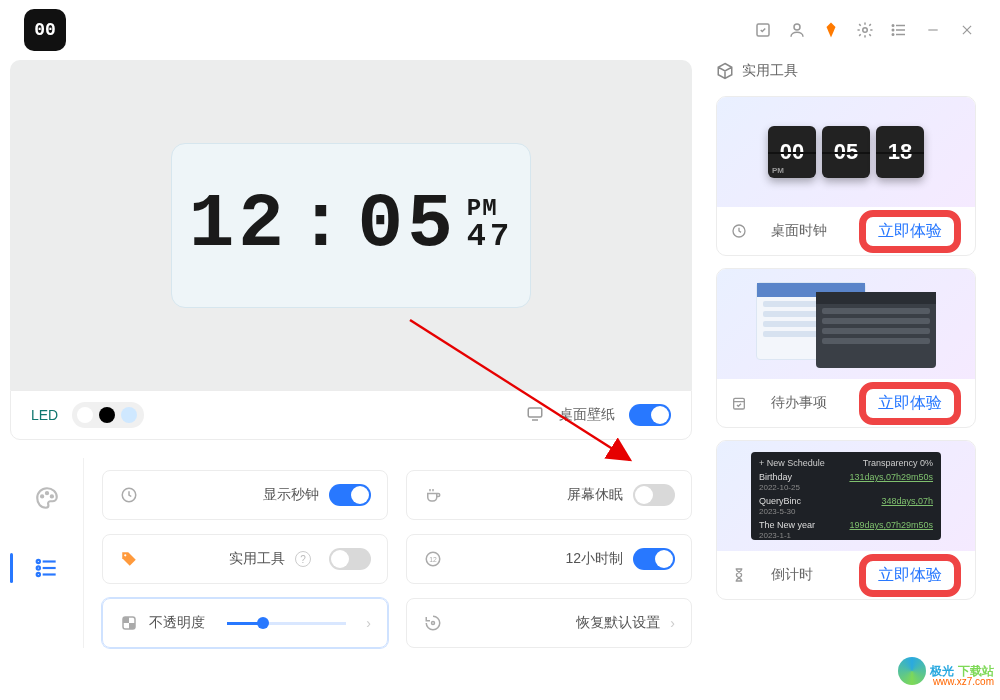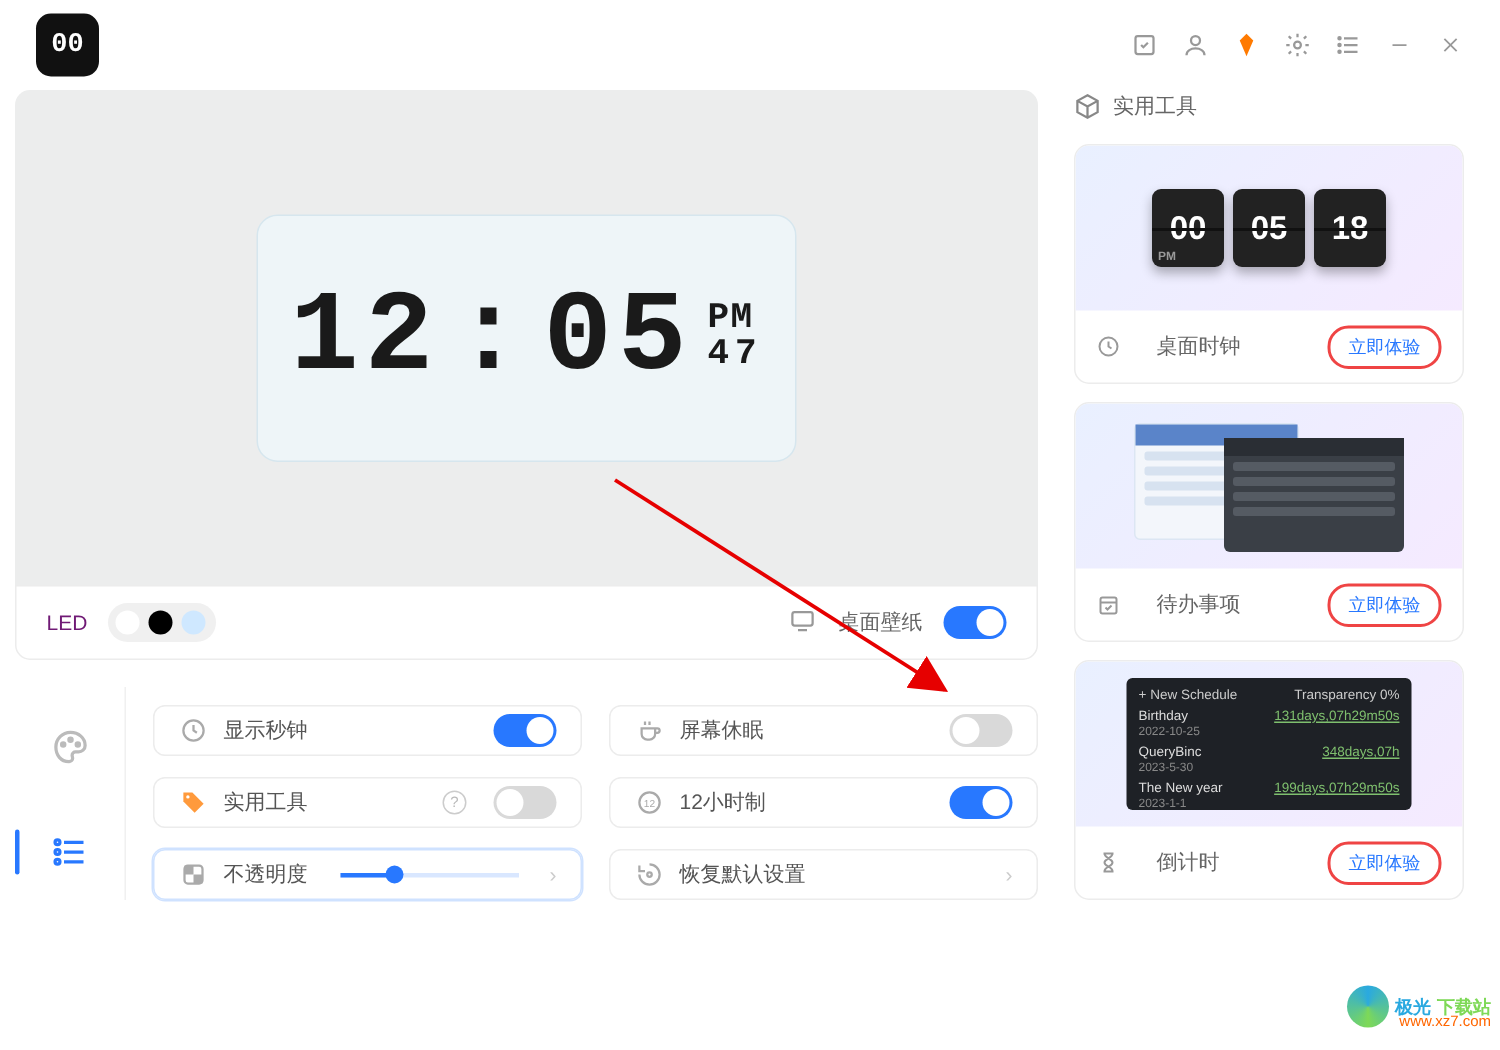--- a/index.html
+++ b/index.html
@@ -36,27 +36,27 @@
     display:flex; align-items:center; justify-content:center;
     border:1px solid #d6e6ee;
   }
   .digital {
     font-family:"DS-Digital","Courier New",monospace; letter-spacing:4px;
     display:flex; align-items:center; gap:10px;
   }
   .big { font-size:76px; font-weight:bold; color:#1a1a1a; }
   .sub { display:flex; flex-direction:column; line-height:1; font-weight:bold; color:#1a1a1a; }
   .sub .pm { font-size:24px; letter-spacing:1px; }
-  .sub .sec { font-size:24px; }
+  .sub .sec { font-size:32px; }
   .preview-footer {
     height:50px; border:1px solid #ececec; border-top:1px solid #ececec;
     border-radius:0 0 10px 10px; display:flex; align-items:center;
     padding:0 20px; gap:14px; background:#fff;
   }
-  .led-label { color:#701a75; font-size:14px; }
+  .led-label { color:#0f766e; font-size:14px; }
   .color-swatches {
     width:72px; height:26px; border-radius:13px; background:#f0f0f0;
     display:flex; align-items:center; padding:0 5px; gap:6px;
   }
   .sw { width:16px; height:16px; border-radius:50%; }
   .sw.white { background:#fff; }
   .sw.black { background:#000; }
   .sw.blue { background:#cfe8ff; }
   .pf-spacer { flex:1; }
   .wallpaper-label { color:#666; }
@@ -89,22 +89,22 @@
   }
   .rail-item.active { color:#2878ff; }
   .rail-item.active::before {
     content:""; position:absolute; left:-17px; width:3px; height:30px; background:#2878ff; border-radius:2px;
   }
   .settings-grid {
     flex:1; display:grid; grid-template-columns:1fr 1fr; gap:14px 18px;
     padding:12px 0 0 18px;
   }
   .opt {
-    border:1px solid #ececec; border-radius:8px; height:34px;
-    display:flex; align-items:center; padding:0 16px; gap:10px;
+    border:1px solid #ececec; border-radius:8px; height:50px;
+    display:flex; align-items:center; padding:0 16px; gap:10px;text-align:right;
   }
   .opt .icn { width:20px; display:flex; justify-content:center; color:#aaa; }
   .opt .icn.orange { color:#ff9a3c; }
   .opt-label { flex:1; color:#555; }
   .help { width:16px;height:16px;border:1px solid #ccc;border-radius:50%;font-size:10px;display:flex;align-items:center;justify-content:center;color:#bbb;margin-right:8px;}
   .opt.active { border-color:#cfe2ff; box-shadow:0 0 0 1px #cfe2ff; }
   .slider { flex:1; height:3px; background:#d9e7ff; position:relative; margin:0 10px 0 0;}
   .slider::before{content:"";position:absolute;left:0;width:30%;height:100%;background:#2878ff;}
   .slider::after{content:"";position:absolute;left:30%;top:-5px;width:12px;height:12px;border-radius:50%;background:#2878ff;transform:translateX(-50%);}
   .chev { color:#ccc; font-size:14px; }
@@ -125,21 +125,21 @@
     display:flex; align-items:center; justify-content:center; font-size:22px;
     font-weight:bold; position:relative; box-shadow:0 4px 8px rgba(0,0,0,.3);
   }
   .flip::after{content:"";position:absolute;left:0;right:0;top:50%;height:2px;background:#111;}
   .flip .pm-small{position:absolute;left:4px;bottom:3px;font-size:8px;color:#999;}
   .tool-foot {
     height:48px; display:flex; align-items:center; padding:0 14px; gap:24px;
   }
   .tool-foot .lbl { color:#666; flex:1; }
   .pill-btn {
-    border:2px solid #ef4444; color:#2878ff; font-size:12px;
+    border:7px solid #ef4444; color:#2878ff; font-size:16px;
     padding:4px 12px; border-radius:14px; cursor:pointer; background:#fff;
   }
   
   .todo-prev{width:180px;height:92px;position:relative;}
   .todo-win{position:absolute;border-radius:4px;}
   .todo-win.a{left:0;top:4px;width:110px;height:78px;background:#f3f6fb;border:1px solid #dce6f3;}
   .todo-win.a .hdr{height:14px;background:#5a84c9;}
   .todo-win.b{right:0;top:14px;width:120px;height:76px;background:#3a3f46;}
   .todo-win.b .hdr{height:12px;background:#2a2e34;}
   .ln{height:6px;margin:4px 6px;border-radius:2px;}

